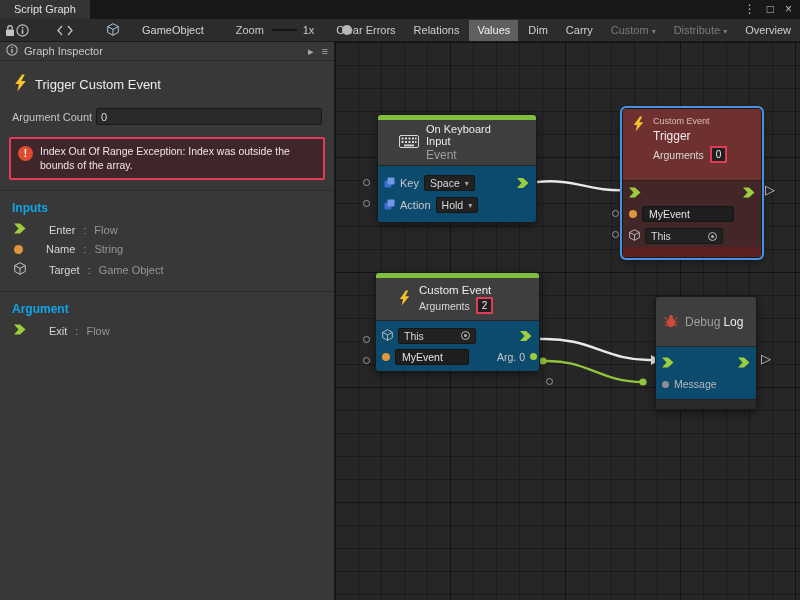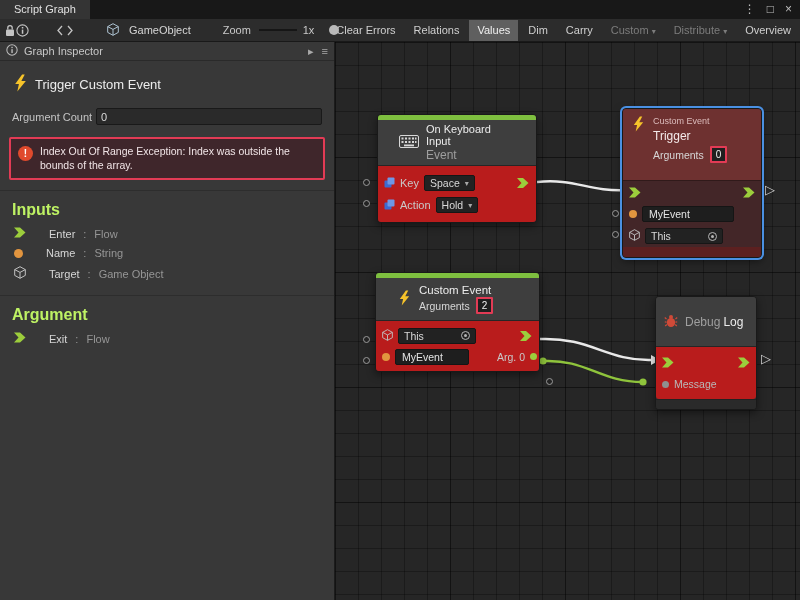--- a/index.html
+++ b/index.html
@@ -13,21 +13,21 @@
     -webkit-font-smoothing:antialiased;
   }
   
   .tabstrip{position:absolute;left:0;top:0;width:800px;height:19px;background:#181818;display:flex;align-items:stretch;}
   .tab{background:#343434;color:#e0e0e0;padding:0 14px;line-height:19px;font-size:11px;white-space:nowrap;}
   .win-controls{margin-left:auto;display:flex;align-items:center;gap:11px;padding-right:8px;color:#bdbdbd;font-size:12px;}
   .win-controls span{cursor:default;line-height:19px;}
   
   .toolbar{position:absolute;left:0;top:19px;width:800px;height:23px;background:#2c2c2c;border-bottom:1px solid #191919;display:flex;align-items:center;white-space:nowrap;overflow:hidden;padding-left:4px;}
   .tool-icon{display:inline-flex;align-items:center;justify-content:center;width:22px;height:21px;} .gap28{margin-left:28px;}
-  .gameobject-chip{display:inline-flex;align-items:center;gap:10px;margin-left:34px;color:#d6d6d6;}
+  .gameobject-chip{display:inline-flex;align-items:center;gap:23px;margin-left:34px;color:#d6d6d6;}
   .zoom-label{margin-left:32px;color:#c9c9c9;}
   .zoom-slider{position:relative;width:84px;height:12px;margin-left:8px;display:inline-block;}
   .zoom-slider .track{position:absolute;left:0;right:0;top:5px;height:2px;background:#161616;}
   .zoom-slider .knob{position:absolute;top:1px;left:70px;width:10px;height:10px;border-radius:50%;background:#b9b9b9;}
   .zoom-value{margin-left:6px;color:#c9c9c9;}
   .tbtn{background:transparent;border:0;color:#cfcfcf;font:inherit;font-size:11px;height:21px;padding:0 8px;margin:0 1px;cursor:default;}
   .tbtn:first-of-type{margin-left:14px;}
   .tbtn.active{background:#5f5f5f;color:#f0f0f0;}
   .tbtn.disabled{color:#7c7c7c;}
   .tbtn .arrow{font-size:8px;margin-left:3px;}
@@ -37,21 +37,21 @@
   .insp-header .hdr-icons{margin-left:auto;display:flex;gap:8px;color:#aaaaaa;font-size:11px;}
   .insp-title-row{display:flex;align-items:center;gap:6px;padding:13px 12px 11px 12px;}
   .insp-title{font-size:13px;color:#ececec;}
   .field-row{display:flex;align-items:center;padding:3px 12px 8px 12px;}
   .field-row label{width:84px;color:#c4c4c4;flex:none;}
   .text-field{flex:1;height:17px;background:#2a2a2a;border:1px solid #191919;border-radius:2px;color:#dadada;font:inherit;padding:0 4px;outline:none;}
   .error-box{margin:4px 9px 10px 9px;border:2px solid #e23b55;background:#3f262b;border-radius:2px;display:flex;gap:7px;padding:6px 7px;align-items:flex-start;}
   .error-icon{flex:none;width:15px;height:15px;border-radius:50%;background:#e04a2d;color:#fff;font-weight:bold;font-size:10px;display:flex;align-items:center;justify-content:center;margin-top:1px;}
   .error-text{font-size:10.5px;color:#f0e4e6;line-height:1.3;}
   .divider{border-top:1px solid #2d2d2d;margin:0;}
-  .section-h{font-size:16px;font-weight:bold;color:#bef264;padding:10px 20px 5px 12px;}
+  .section-h{font-size:12px;font-weight:bold;color:#0ea5e9;padding:10px 20px 5px 12px;}
   .port-row{display:flex;align-items:center;gap:8px;padding:3px 12px 4px 14px;}
   .port-row .pname{font-weight:normal;color:#d6d6d6;padding-left:15px;}
   .port-row .ptype{color:#969696;}
   .port-row .pcolon{color:#969696;}
   .dot{width:9px;height:9px;border-radius:50%;display:inline-block;flex:none;}
   .dot.orange{background:#e2953f;}
   .dot.gray{background:#8f8f8f;width:7px;height:7px;}
   
   .canvas{position:absolute;left:335px;top:42px;width:465px;height:558px;overflow:hidden;
     background-color:#262626;
@@ -63,21 +63,21 @@
     background-size:115px 115px,115px 115px,23px 23px,23px 23px;
   }
   .wires{position:absolute;left:0;top:0;pointer-events:none;}
   
   .node{position:absolute;border:1px solid #191919;border-radius:4px;box-shadow:0 3px 9px rgba(0,0,0,0.45);background:#303030;}
   .strip{height:5px;background:#7ebf3f;border-radius:3px 3px 0 0;}
   .nhead{background:#3e3e3e;display:flex;align-items:center;gap:7px;padding:5px 21px;border-bottom:1px solid #262626;}
   .nhead .tcol{display:flex;flex-direction:column;gap:1px;}
   .ntitle{font-size:11px;color:#ececec;}
   .nsub{font-size:12px;color:#9f9f9f;}
-  .nbody{background:#b91c1c;padding:6px 6px;border-radius:0 0 3px 3px;}
+  .nbody{background:#0c4a6e;padding:6px 6px;border-radius:0 0 3px 3px;}
   .nrow{display:flex;align-items:center;gap:5px;height:22px;position:relative;}
   .nrow .lbl{color:#c9c9c9;font-size:11px;}
   .ddl{display:inline-flex;align-items:center;justify-content:space-between;gap:5px;background:#222222;border:1px solid #161616;border-radius:2px;padding:1px 5px;color:#d8d8d8;font-size:10.5px;}
   .ddl .arrow{font-size:8px;color:#a8a8a8;}
   .chip{background:#1e1e1e;border:1px solid #151515;border-radius:2px;padding:1px 6px;color:#e4e4e4;font-size:10.5px;}
   .fa-right{position:absolute;right:1px;top:50%;transform:translateY(-50%);line-height:0;}
   .fa-left{line-height:0;}
   .red-box{display:inline-block;background:#1f1f1f;border:2px solid #e23b55;color:#f0f0f0;font-size:10px;padding:0 4px;min-width:9px;text-align:center;border-radius:1px;line-height:13px;}
   .args-line{display:flex;align-items:center;gap:6px;font-size:10.5px;color:#d6d6d6;}
   .edge-dot{position:absolute;right:-4px;top:50%;margin-top:-3.5px;width:7px;height:7px;border-radius:50%;}

